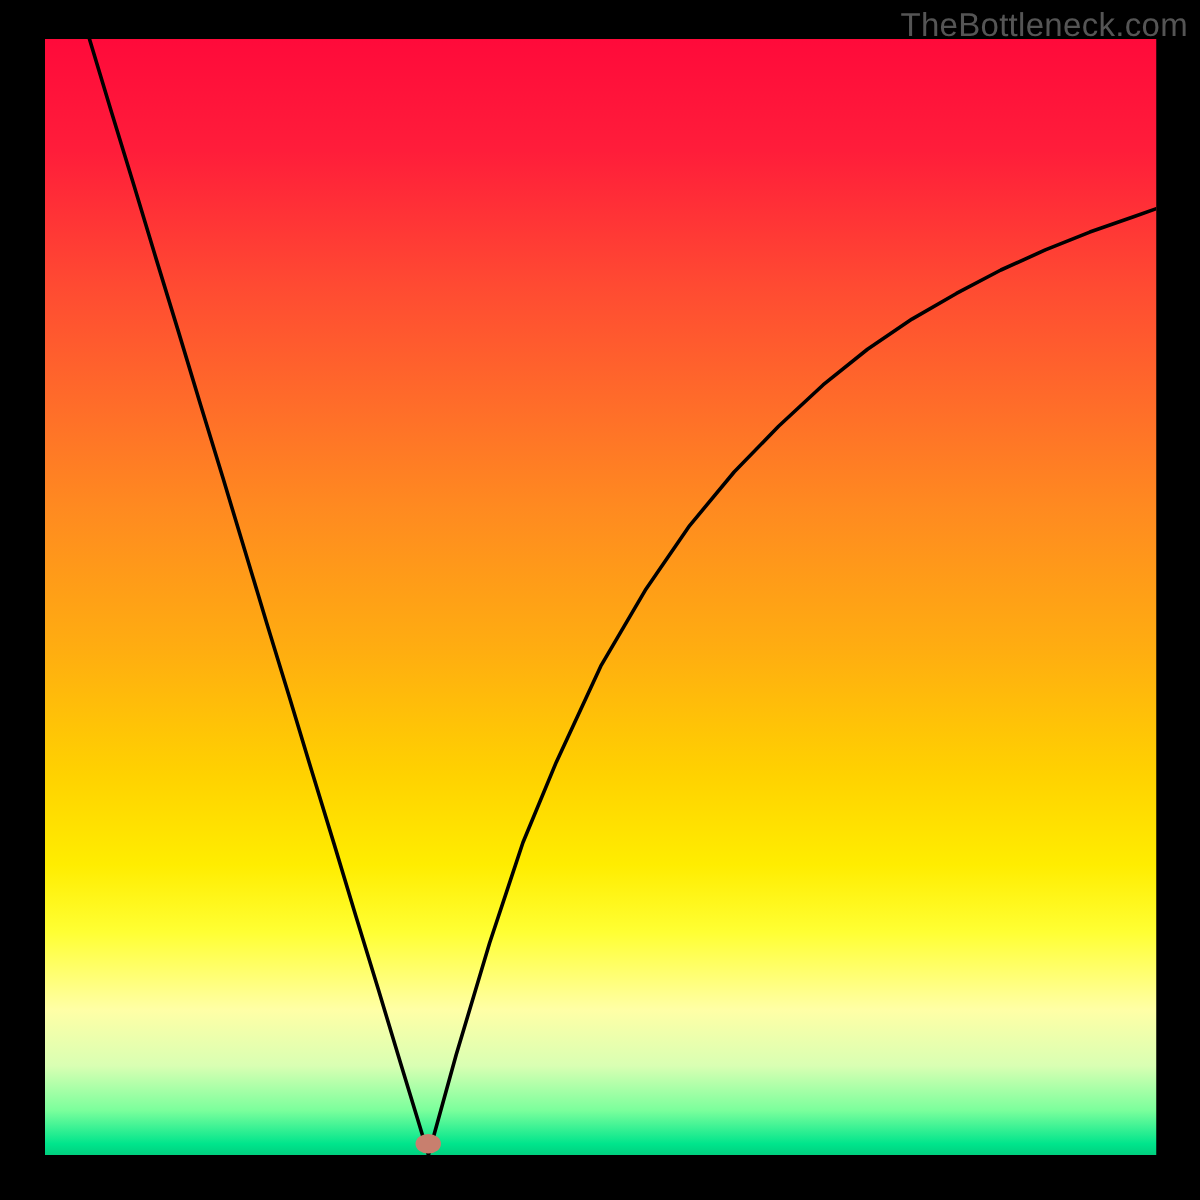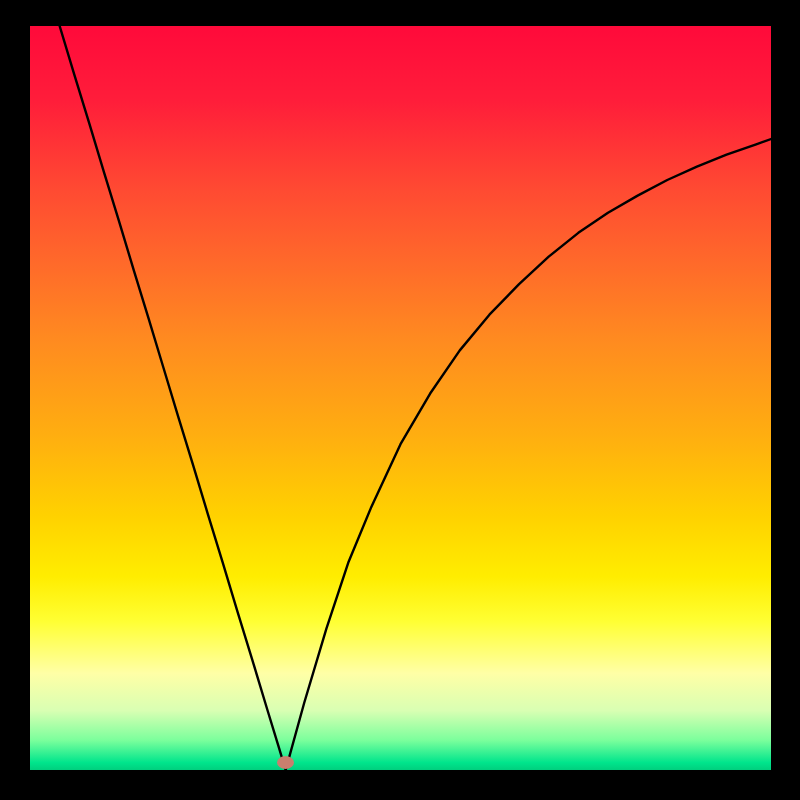--- a/index.html
+++ b/index.html
@@ -51,20 +51,21 @@
     height: 13px;
     background: #c87f6e;
     border-radius: 50%;
     z-index: 22;
   }
 </style>
 </head>
 <body>
 
 <div class="container">
+  <div class="watermark">TheBottleneck.com</div>
   <div class="plot-area">
     <div class="gradient"></div>
     <svg class="curve" viewBox="0 0 741 744" preserveAspectRatio="none">
       <path fill="none" stroke-linecap="round" stroke-linejoin="round" stroke-width="2.4" d="M 29.64 0.00 L 44.46 49.10 L 59.28 97.46 L 74.10 146.57 L 88.92 194.93 L 103.74 244.03 L 118.56 292.39 L 133.38 341.50 L 148.20 390.60 L 163.02 438.96 L 177.84 488.06 L 192.66 536.42 L 207.48 585.53 L 222.30 633.89 L 237.12 682.99 L 248.24 719.45 L 255.64 744.00 M 255.64 744.00 L 274.17 677.04 L 296.40 602.64 L 318.63 535.68 L 340.86 482.11 L 370.50 418.13 L 400.14 367.54 L 429.78 324.38 L 459.42 288.67 L 489.06 258.17 L 518.70 230.64 L 548.34 206.83 L 577.98 186.74 L 607.62 169.63 L 637.26 154.01 L 666.90 140.62 L 696.54 128.71 L 726.18 118.30 L 741.00 113.09" stroke="#000000"></path>
     </svg>
     <div class="marker" style="left: 247.145px; top: 730.06px; background: rgb(200, 127, 110);"></div>
   </div>
 </div>
 
 </body></html>

